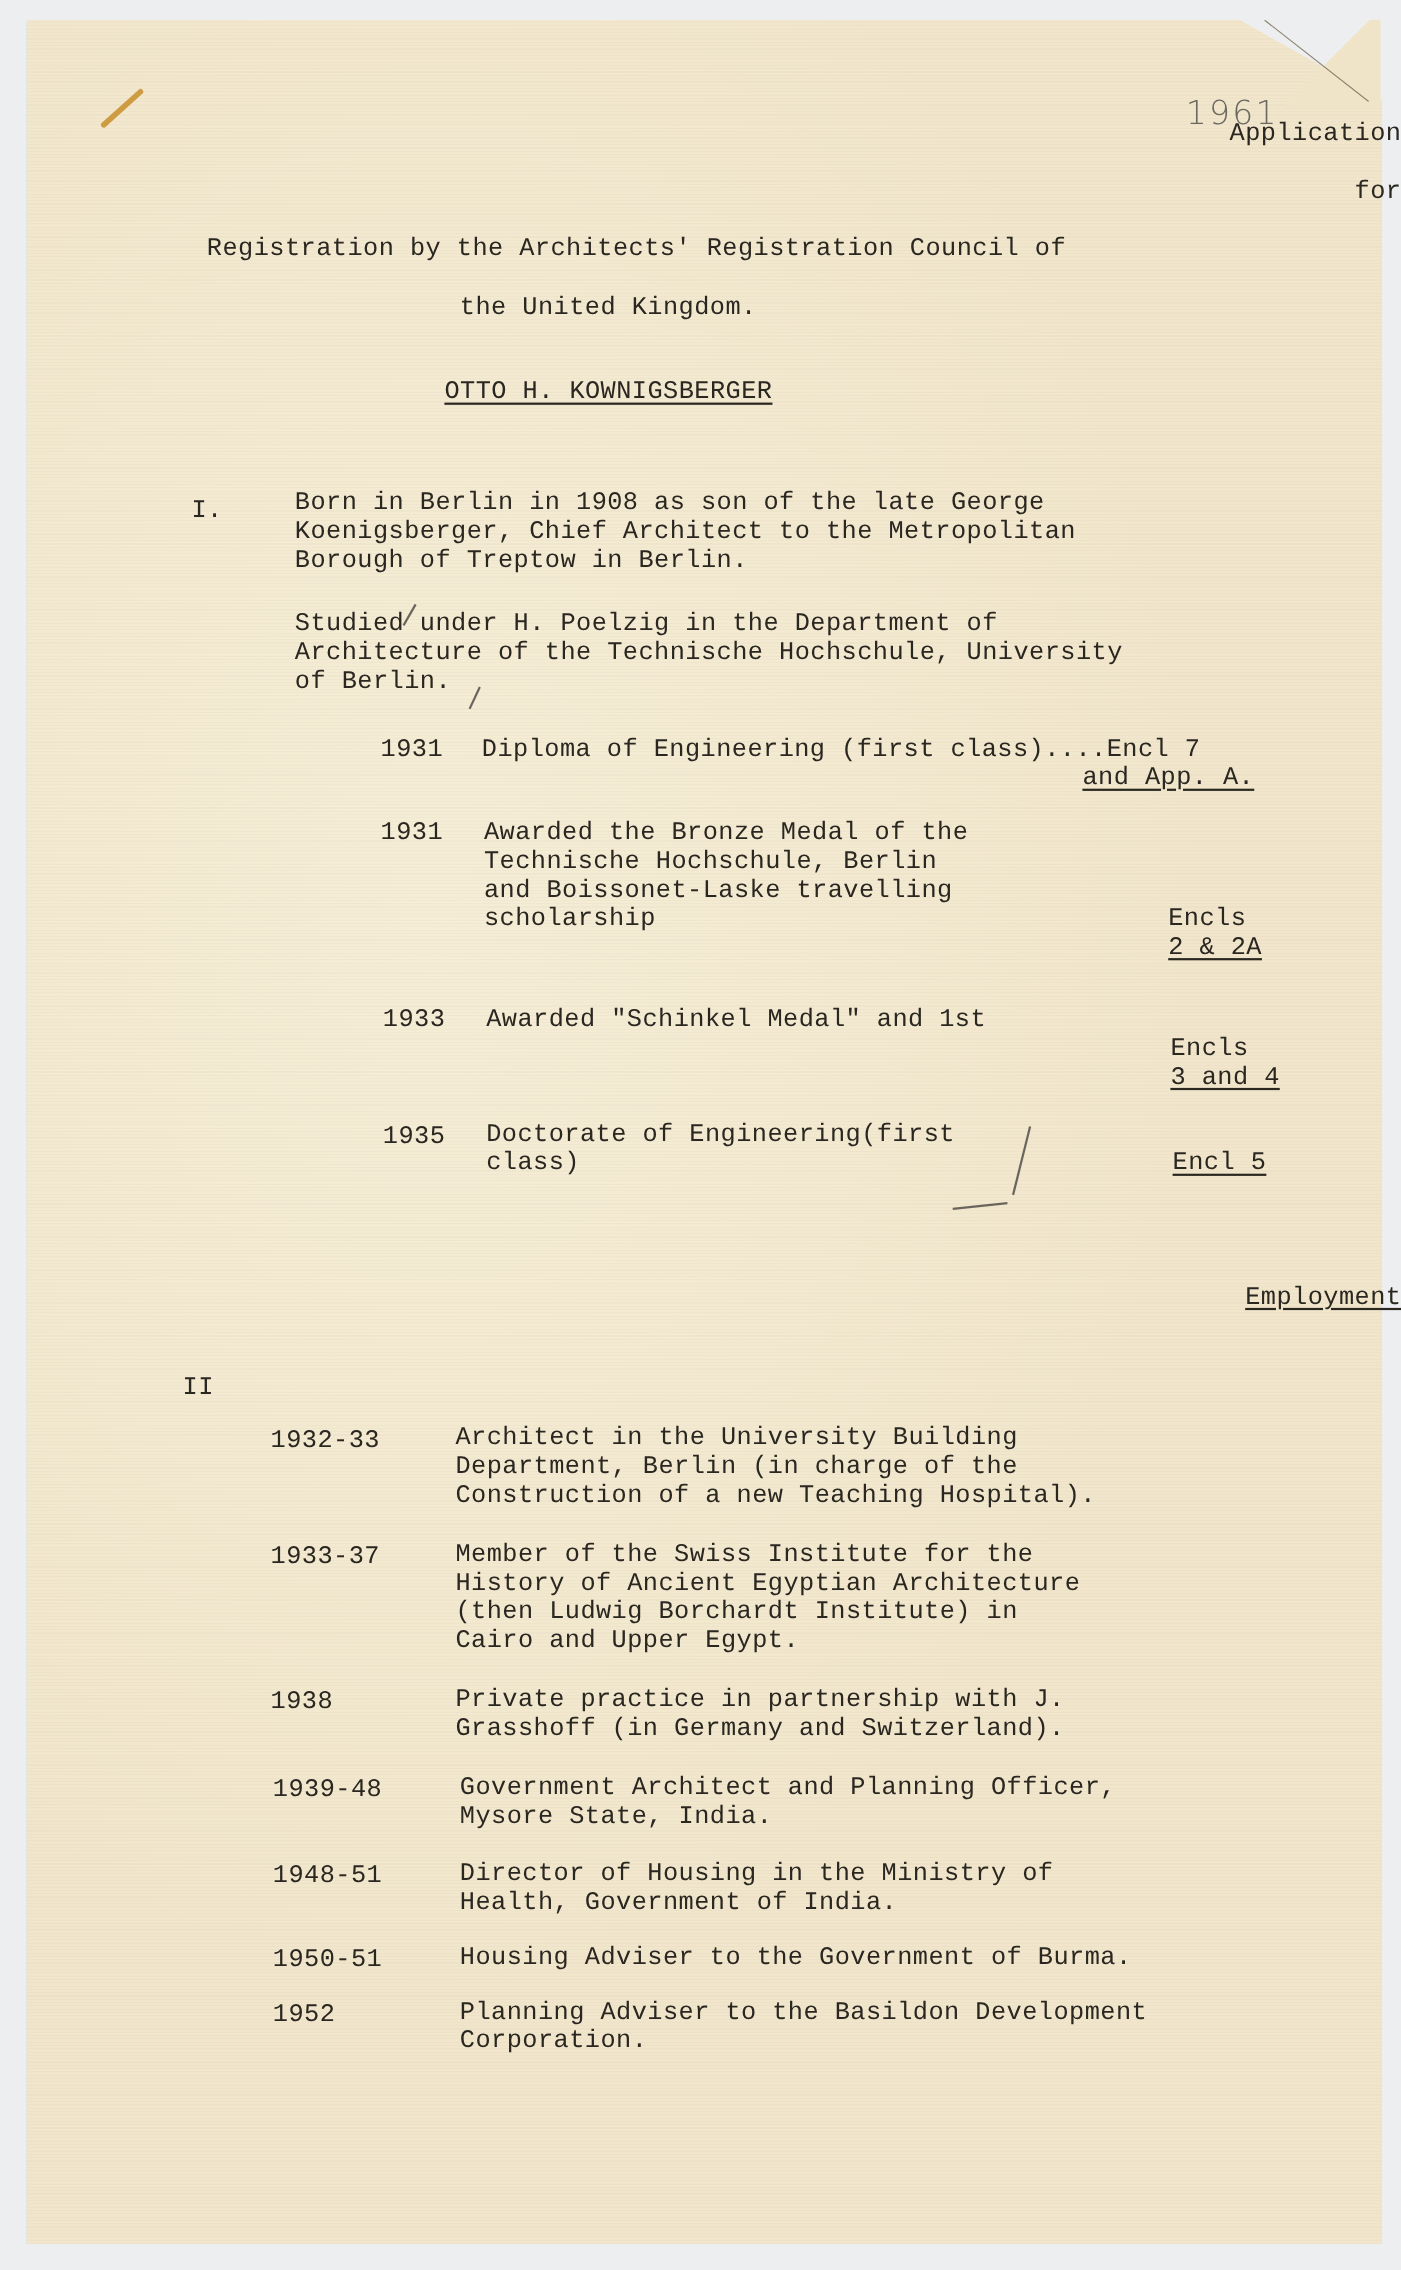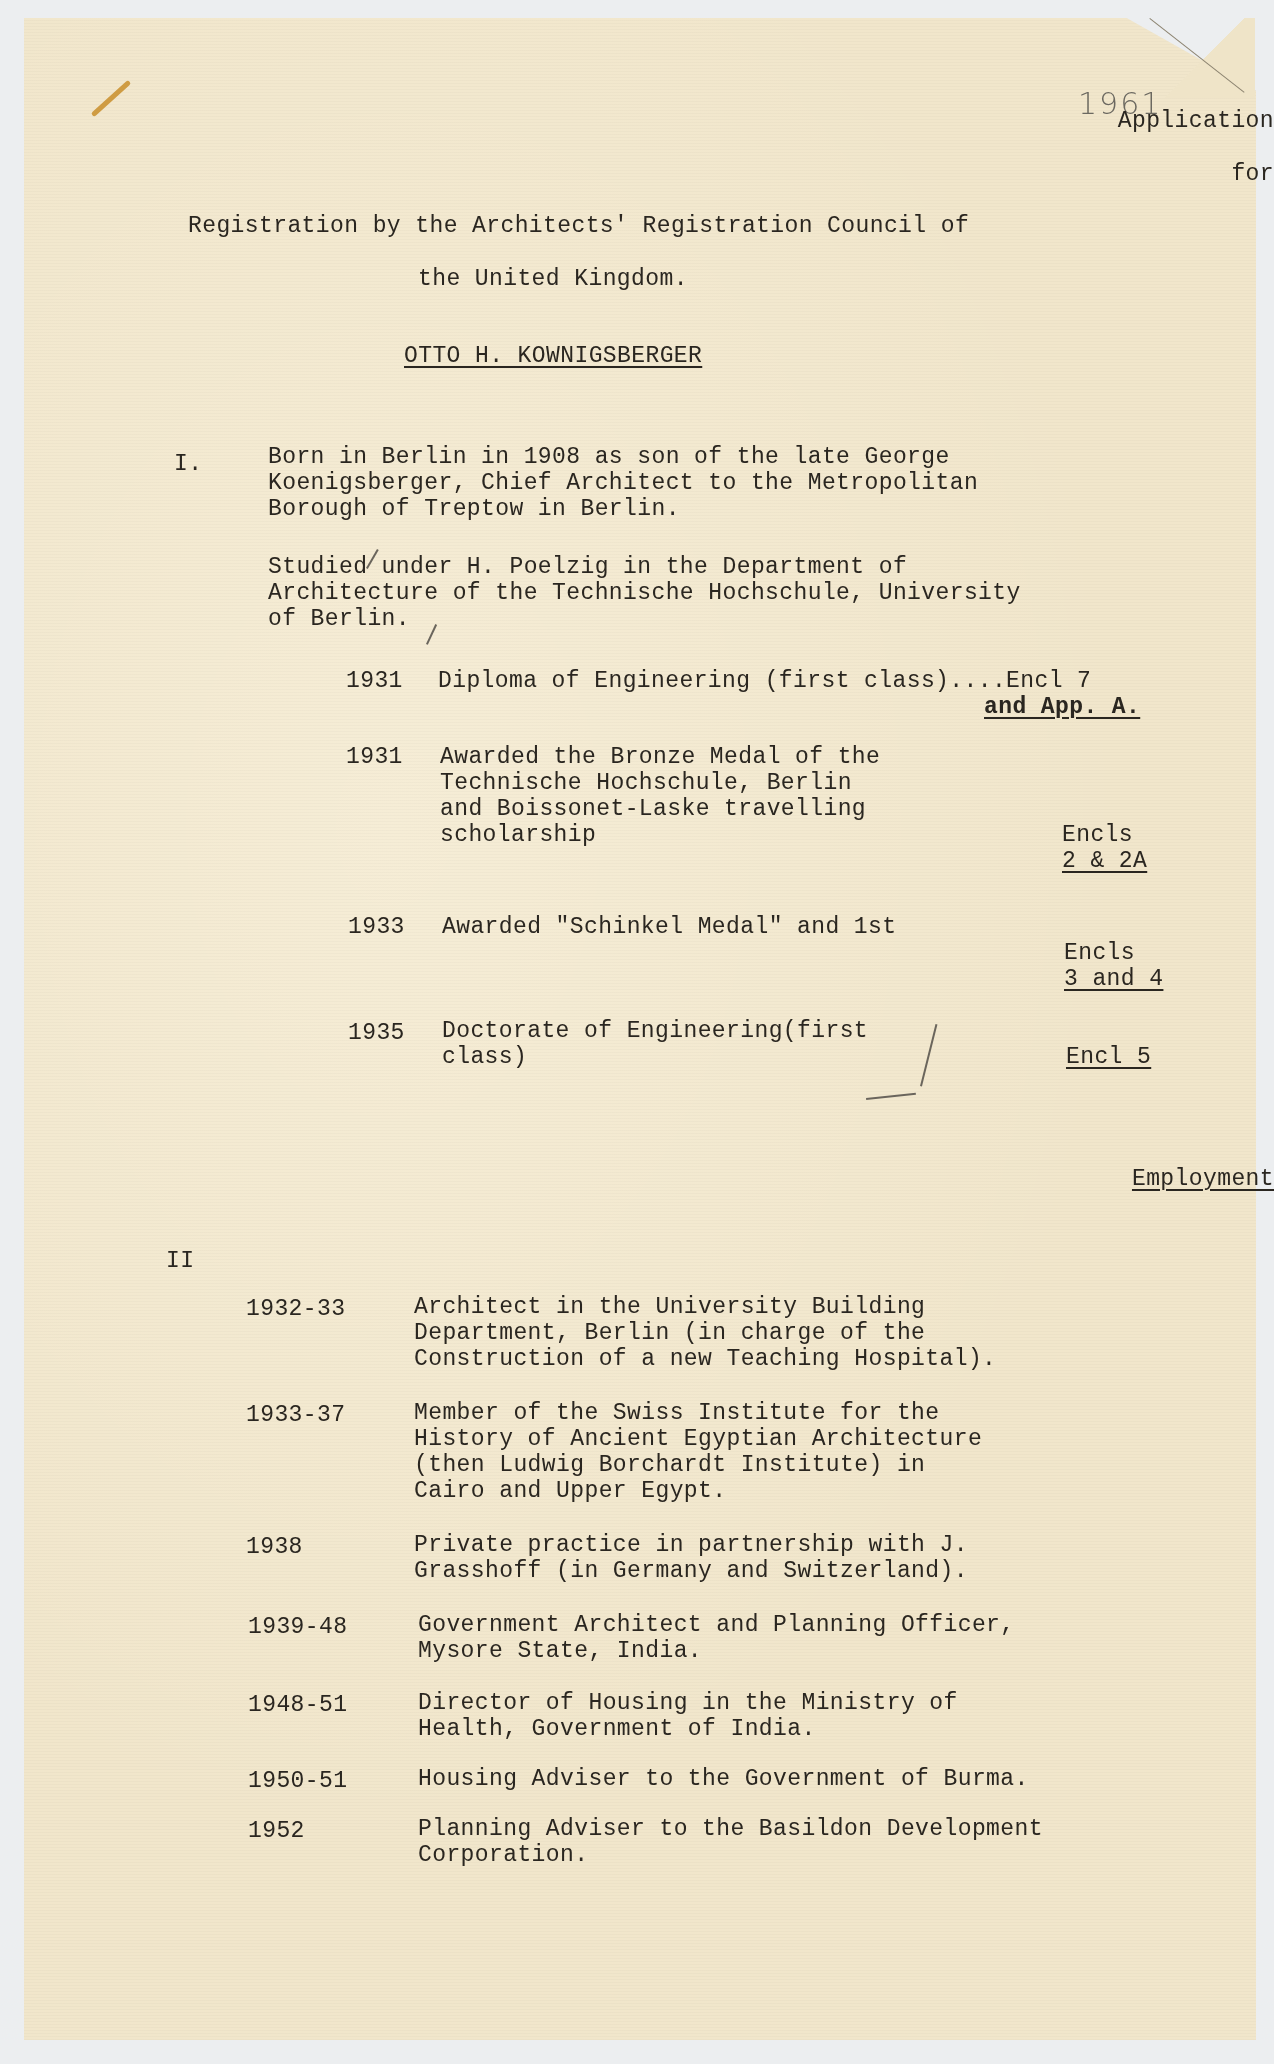--- a/index.html
+++ b/index.html
@@ -67,21 +67,21 @@
 <div class="block" style="left:268px; top:554px;">
   <span class="line">Studied under H. Poelzig in the Department of</span>
   <span class="line">Architecture of the Technische Hochschule, University</span>
   <span class="line">of Berlin.</span>
 </div>
 <div class="pencil" style="left:366px; top:568px; width:22px; transform:rotate(-60deg);"></div>
 <div class="pencil" style="left:426px; top:644px; width:22px; transform:rotate(-65deg);"></div>
 
 <div class="t" style="left:346px; top:668px;">1931</div>
 <div class="t" style="left:438px; top:668px;">Diploma of Engineering (first class)....Encl 7</div>
-<div class="t u" style="left:984px; top:694px;font-weight:bold;">and App. A.</div>
+<div class="t u" style="left:984px; top:694px;">and App. A.</div>
 
 <div class="t" style="left:346px; top:744px;">1931</div>
 <div class="block" style="left:440px; top:744px;">
   <span class="line">Awarded the Bronze Medal of the</span>
   <span class="line">Technische Hochschule, Berlin</span>
   <span class="line">and Boissonet-Laske travelling</span>
   <span class="line">scholarship</span>
 </div>
 <div class="block" style="left:1062px; top:822px;">
   <span class="line">Encls</span>

